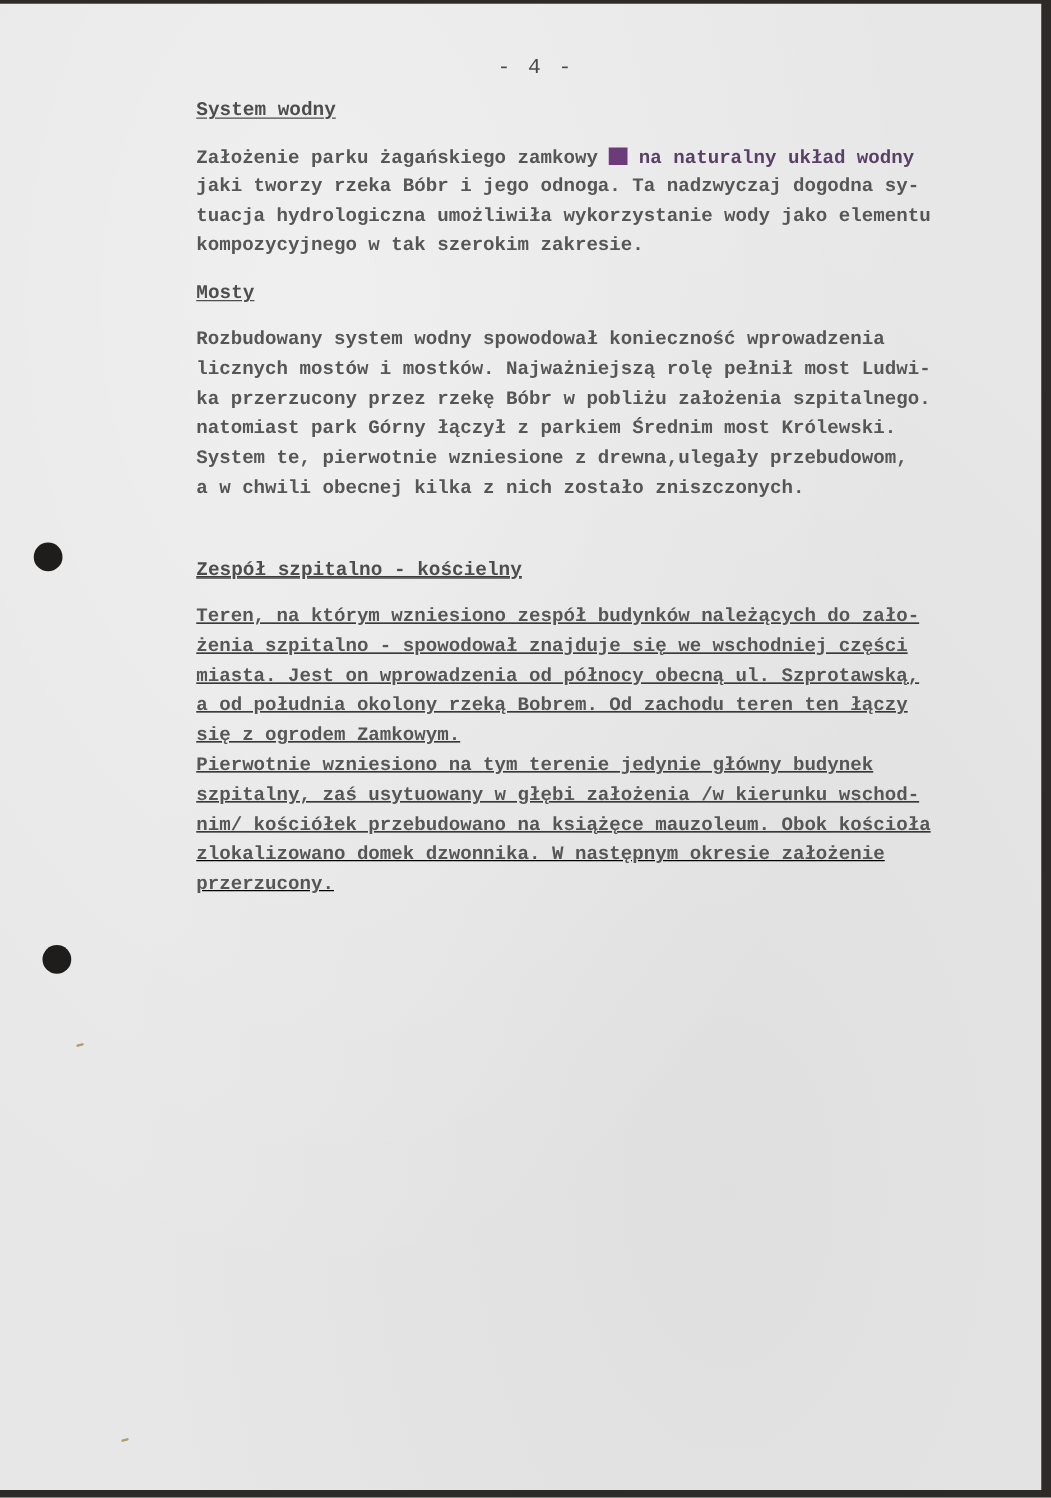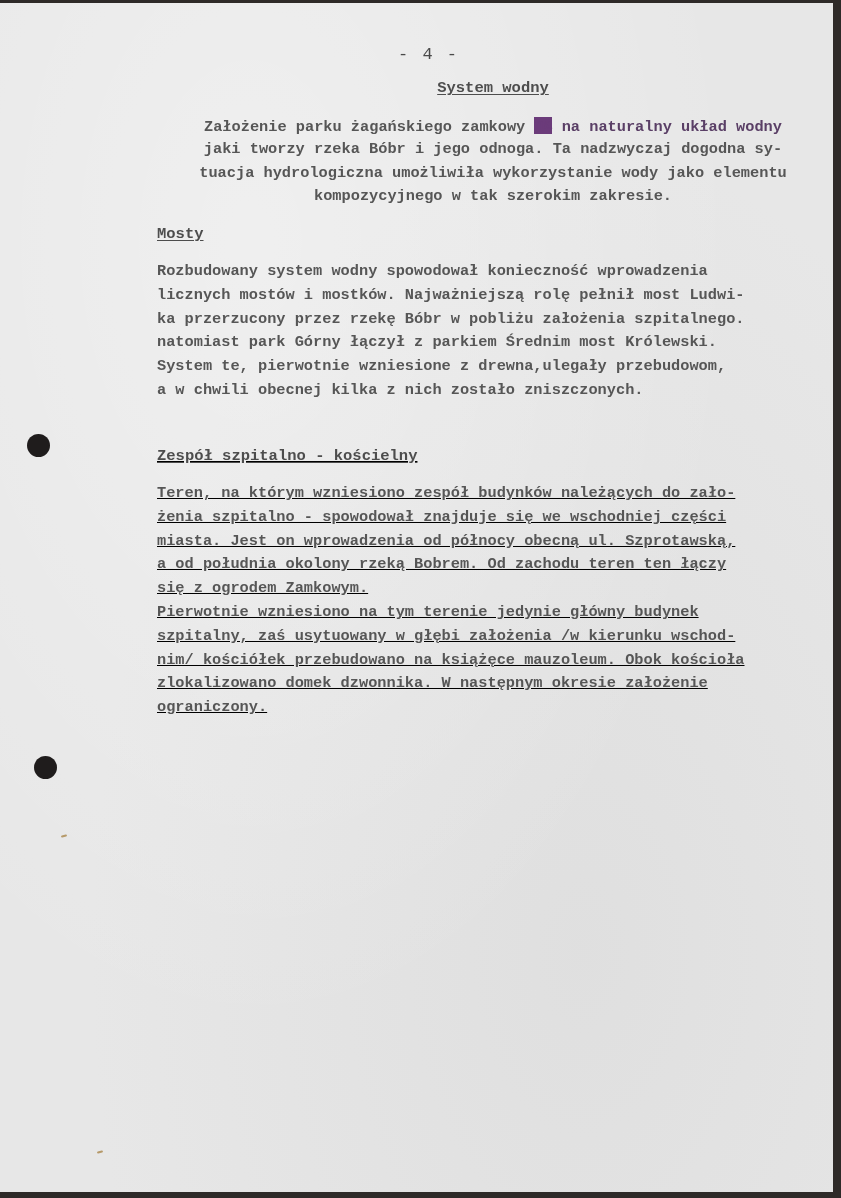--- a/index.html
+++ b/index.html
@@ -59,21 +59,21 @@
       margin: 0;
     }
     .line {
       display: block;
       white-space: nowrap;
       height: 23.8px;
     }
     .strike {
       color: #6b3b7a;
       background: #6b3b7a;
-      font-size: 15px;
+      font-size: 12px;
       vertical-align: 2px;
     }
     .purple { color: #5a3f66; }
     .punch-hole {
       position: absolute;
       width: 23px;
       height: 23px;
       border-radius: 50%;
       background: #1f1c1c;
     }
@@ -86,21 +86,21 @@
       border-radius: 1px;
     }
   </style>
 </head>
 <body>
 
 <div class="paper">
 
   <div class="page-number">- 4 -</div>
 
-  <div class="section" style="top:73px;text-align:center;">
+  <div class="section" style="top:73px;">
     <h2 class="heading">System wodny</h2>
     <div class="para" style="margin-top:14px;">
       <span class="line"><span>Założenie parku żagańskiego zamkowy </span><span class="strike">na</span><span class="purple"> na naturalny układ wodny</span></span>
       <span class="line">jaki tworzy rzeka Bóbr i jego odnoga. Ta nadzwyczaj dogodna sy-</span>
       <span class="line">tuacja hydrologiczna umożliwiła wykorzystanie wody jako elementu</span>
       <span class="line">kompozycyjnego w tak szerokim zakresie.</span>
     </div>
   </div>
 
   <div class="section" style="top:219px;">
@@ -120,21 +120,21 @@
     <div class="para" style="margin-top:14px;">
       <span class="line">Teren, na którym wzniesiono zespół budynków należących do zało-</span>
       <span class="line">żenia szpitalno - spowodował znajduje się we wschodniej części</span>
       <span class="line">miasta. Jest on wprowadzenia od północy obecną ul. Szprotawską,</span>
       <span class="line">a od południa okolony rzeką Bobrem. Od zachodu teren ten łączy</span>
       <span class="line">się z ogrodem Zamkowym.</span>
       <span class="line">Pierwotnie wzniesiono na tym terenie jedynie główny budynek</span>
       <span class="line">szpitalny, zaś usytuowany w głębi założenia /w kierunku wschod-</span>
       <span class="line">nim/ kościółek przebudowano na książęce mauzoleum. Obok kościoła</span>
       <span class="line">zlokalizowano domek dzwonnika. W następnym okresie założenie</span>
-      <span class="line">ograniczony.</span>
+      <span class="line">przerzucony.</span>
     </div>
   </div>
 
   <div class="punch-hole" style="left:27px; top:431px;"></div>
   <div class="punch-hole" style="left:34px; top:753px;"></div>
 
   <div class="speck" style="left:61px; top:832px;"></div>
   <div class="speck" style="left:97px; top:1148px;"></div>
 </div>
 

